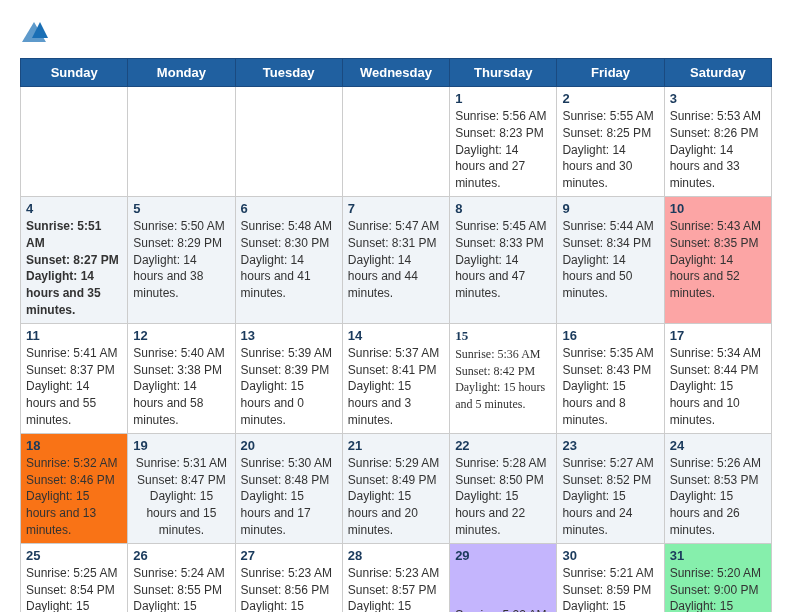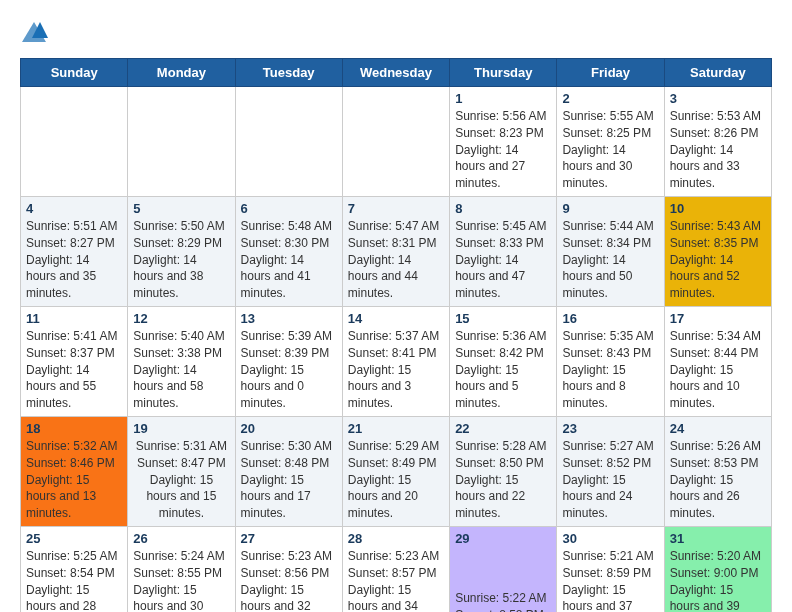--- a/index.html
+++ b/index.html
@@ -150,21 +150,21 @@
         <td style="background: rgb(255, 255, 255);">
           <span class="day-number">3</span>
           <div class="day-info" style="white-space: pre-line;">Sunrise: 5:53 AM
 Sunset: 8:26 PM
 Daylight: 14 hours and 33 minutes.</div>
         </td>
       </tr>
       <tr>
         <td style="background: rgb(240, 244, 248);">
           <span class="day-number">4</span>
-          <div class="day-info" style="white-space: pre-line;">Sunrise: 5:51 AM
+          <div class="day-info" style="white-space: pre-line; font-weight: bold;">Sunrise: 5:51 AM
 Sunset: 8:27 PM
 Daylight: 14 hours and 35 minutes.</div>
         </td>
         <td style="background: rgb(240, 244, 248);">
           <span class="day-number">5</span>
           <div class="day-info" style="white-space: pre-line;">Sunrise: 5:50 AM
 Sunset: 8:29 PM
 Daylight: 14 hours and 38 minutes.</div>
         </td>
         <td style="background: rgb(240, 244, 248);">
@@ -184,21 +184,21 @@
           <div class="day-info" style="white-space: pre-line;">Sunrise: 5:45 AM
 Sunset: 8:33 PM
 Daylight: 14 hours and 47 minutes.</div>
         </td>
         <td style="background: rgb(240, 244, 248);">
           <span class="day-number">9</span>
           <div class="day-info" style="white-space: pre-line;">Sunrise: 5:44 AM
 Sunset: 8:34 PM
 Daylight: 14 hours and 50 minutes.</div>
         </td>
-        <td style="background: #eab308;">
+        <td style="background: #fca5a5;">
           <span class="day-number">10</span>
           <div class="day-info" style="white-space: pre-line;">Sunrise: 5:43 AM
 Sunset: 8:35 PM
 Daylight: 14 hours and 52 minutes.</div>
         </td>
       </tr>
       <tr>
         <td style="background: rgb(255, 255, 255);">
           <span class="day-number">11</span>
           <div class="day-info" style="white-space: pre-line;">Sunrise: 5:41 AM
@@ -216,21 +216,21 @@
           <div class="day-info" style="white-space: pre-line;">Sunrise: 5:39 AM
 Sunset: 8:39 PM
 Daylight: 15 hours and 0 minutes.</div>
         </td>
         <td style="background: rgb(255, 255, 255);">
           <span class="day-number">14</span>
           <div class="day-info" style="white-space: pre-line;">Sunrise: 5:37 AM
 Sunset: 8:41 PM
 Daylight: 15 hours and 3 minutes.</div>
         </td>
-        <td style="background: rgb(255, 255, 255);">
+        <td style="background: rgb(255, 255, 255); font-family: Liberation Serif, serif;">
           <span class="day-number">15</span>
           <div class="day-info" style="white-space: pre-line;">Sunrise: 5:36 AM
 Sunset: 8:42 PM
 Daylight: 15 hours and 5 minutes.</div>
         </td>
         <td style="background: rgb(255, 255, 255);">
           <span class="day-number">16</span>
           <div class="day-info" style="white-space: pre-line;">Sunrise: 5:35 AM
 Sunset: 8:43 PM
 Daylight: 15 hours and 8 minutes.</div>

